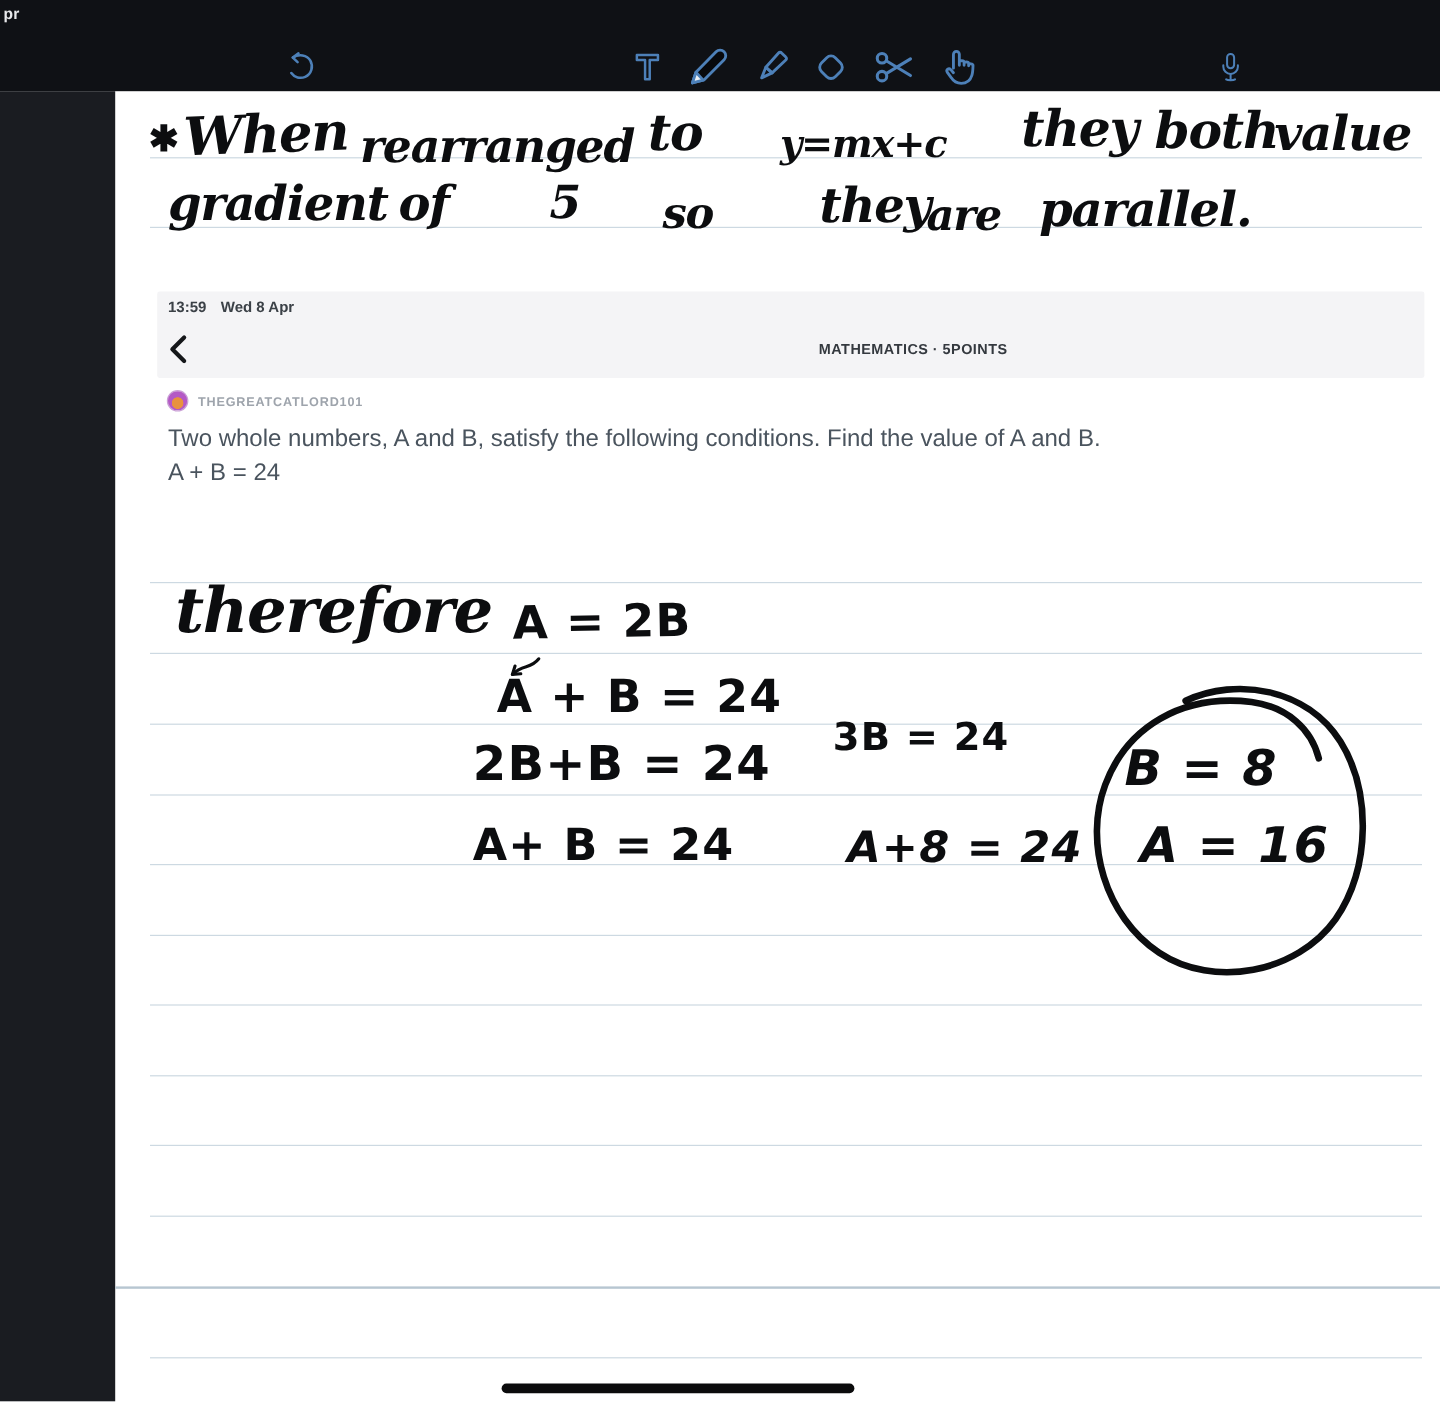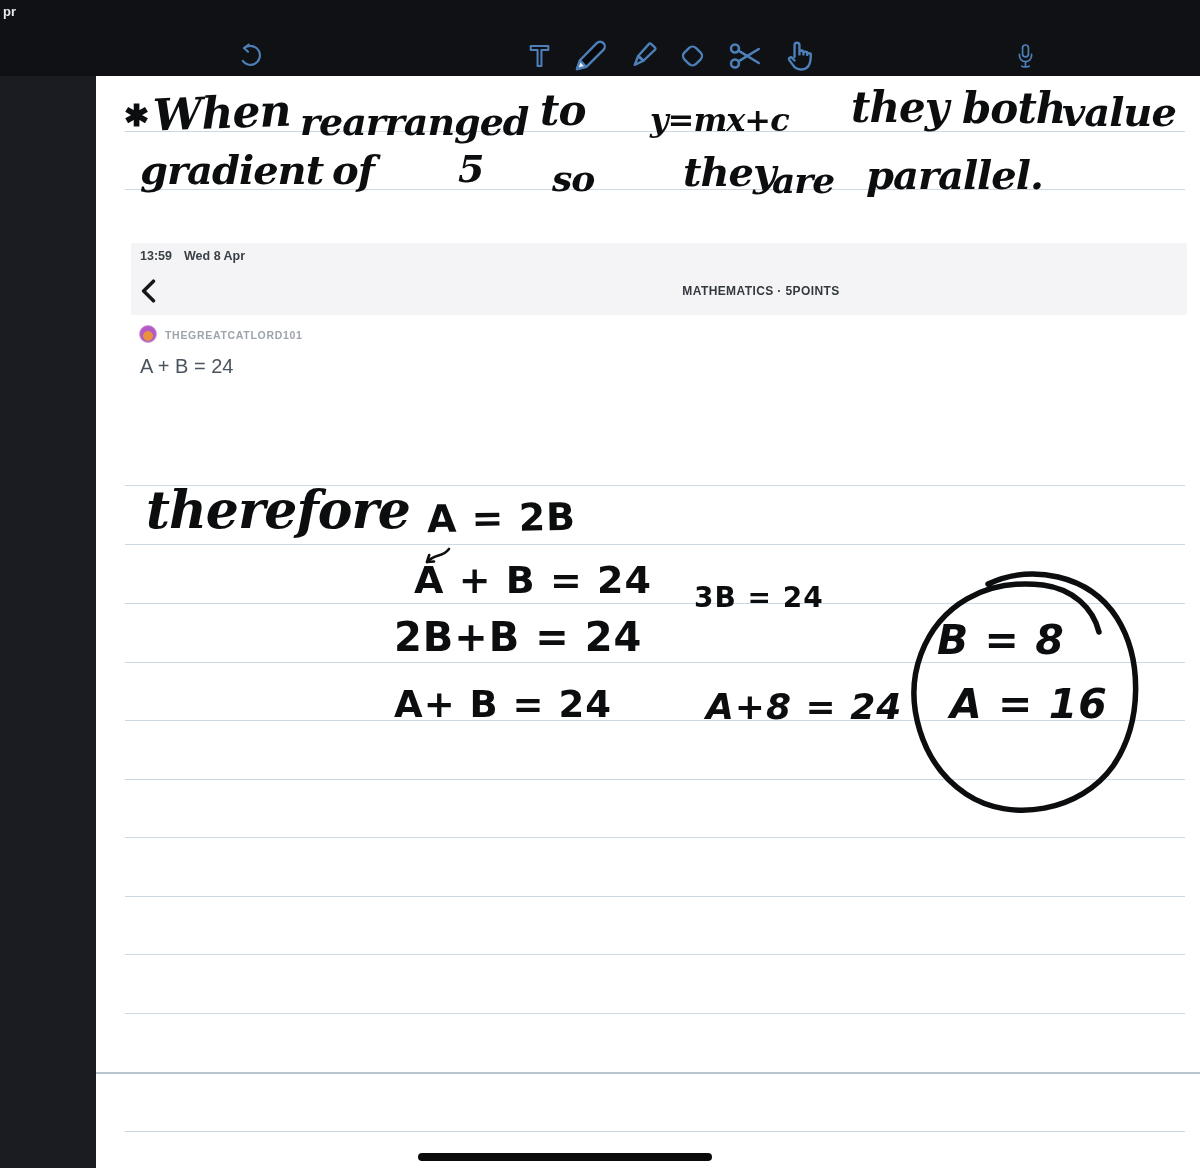--- a/index.html
+++ b/index.html
@@ -146,35 +146,36 @@
       <svg width="20" height="24" viewBox="0 0 14 22" fill="none" stroke="#15171a" stroke-width="3.2" stroke-linecap="round" stroke-linejoin="round">
         <path d="M12 2 L3 11 L12 20"></path>
       </svg>
     </button>
     <span class="embed-header">MATHEMATICS · 5POINTS</span>
 
     <span class="avatar"></span>
     <span class="username">THEGREATCATLORD101</span>
 
     <div class="question">
+      <div>Two whole numbers, A and B, satisfy the following conditions. Find the value of A and B.</div>
       <div>A + B = 24</div>
     </div>
 
     <span class="hw-c" style="left:146px; top:484px; font-size:52px;">therefore</span>
 
     <span class="hw-p" style="left:427px; top:499px; font-size:38px; transform:rotate(-1deg);">A = 2B</span>
 
     <svg style="position:absolute; left:420px; top:546px;" width="32" height="26" viewBox="0 0 32 26" fill="none" stroke="#0c0d0f" stroke-width="2.6" stroke-linecap="round" stroke-linejoin="round">
       <path d="M29 3 C22 12 16 7 7 16"></path>
       <path d="M7 16 l2.2-7 M7 16 l7-.5"></path>
     </svg>
 
     <span class="hw-p" style="left:414px; top:561px; font-size:38px;">A + B = 24</span>
     <span class="hw-p" style="left:394px; top:617px; font-size:40px;">2B+B = 24</span>
-    <span class="hw-p" style="left:694px; top:584px; font-size:28px;">3B = 24</span>
+    <span class="hw-p" style="left:694px; top:598px; font-size:32px;">3B = 24</span>
     <span class="hw-p" style="left:394px; top:686px; font-size:37px;">A+ B = 24</span>
     <span class="hw-p" style="left:706px; top:689px; font-size:36px; font-style:italic;">A+8 = 24</span>
 
     <svg class="answer-circle" width="250" height="258" viewBox="0 0 250 258" fill="none" stroke="#0c0d0f" stroke-width="5.5" stroke-linecap="round">
       <path d="M95 24 C 138 4 196 14 224 58 C 249 98 250 162 220 206 C 188 251 118 264 73 234 C 28 204 10 142 28 94 C 46 46 92 18 150 25 C 180 29 200 48 206 72"></path>
     </svg>
     <span class="hw-p" style="left:937px; top:620px; font-size:41px; font-style:italic;">B = 8</span>
     <span class="hw-p" style="left:950px; top:684px; font-size:41px; font-style:italic;">A = 16</span>
   </div>
 

